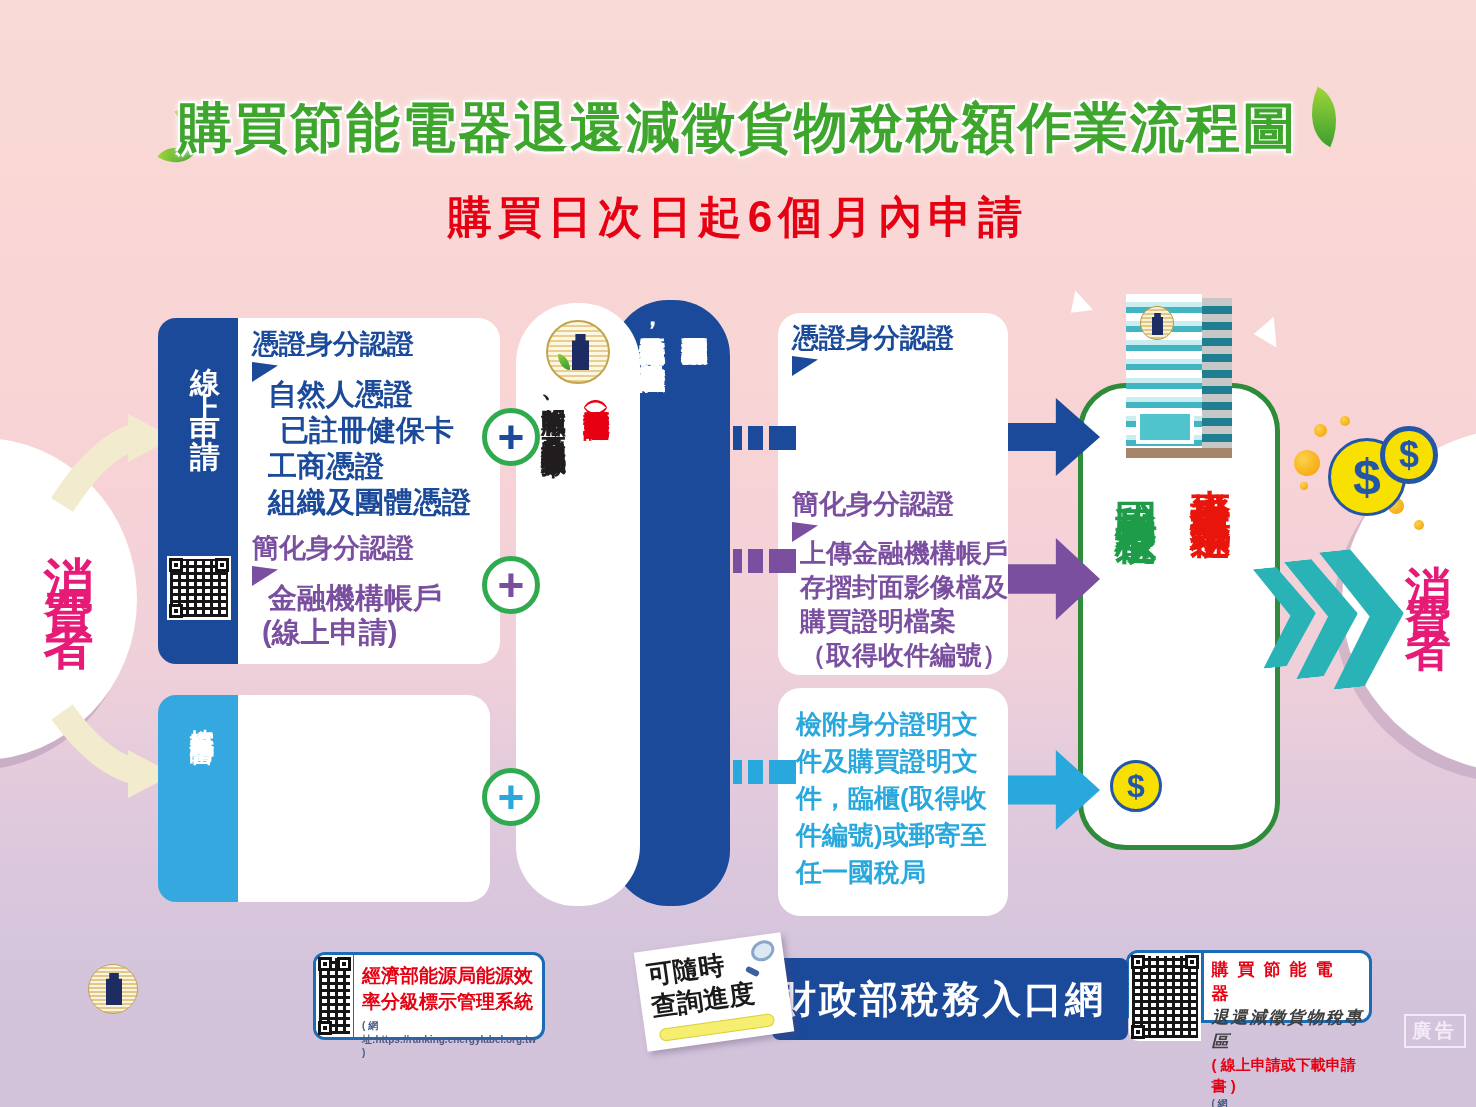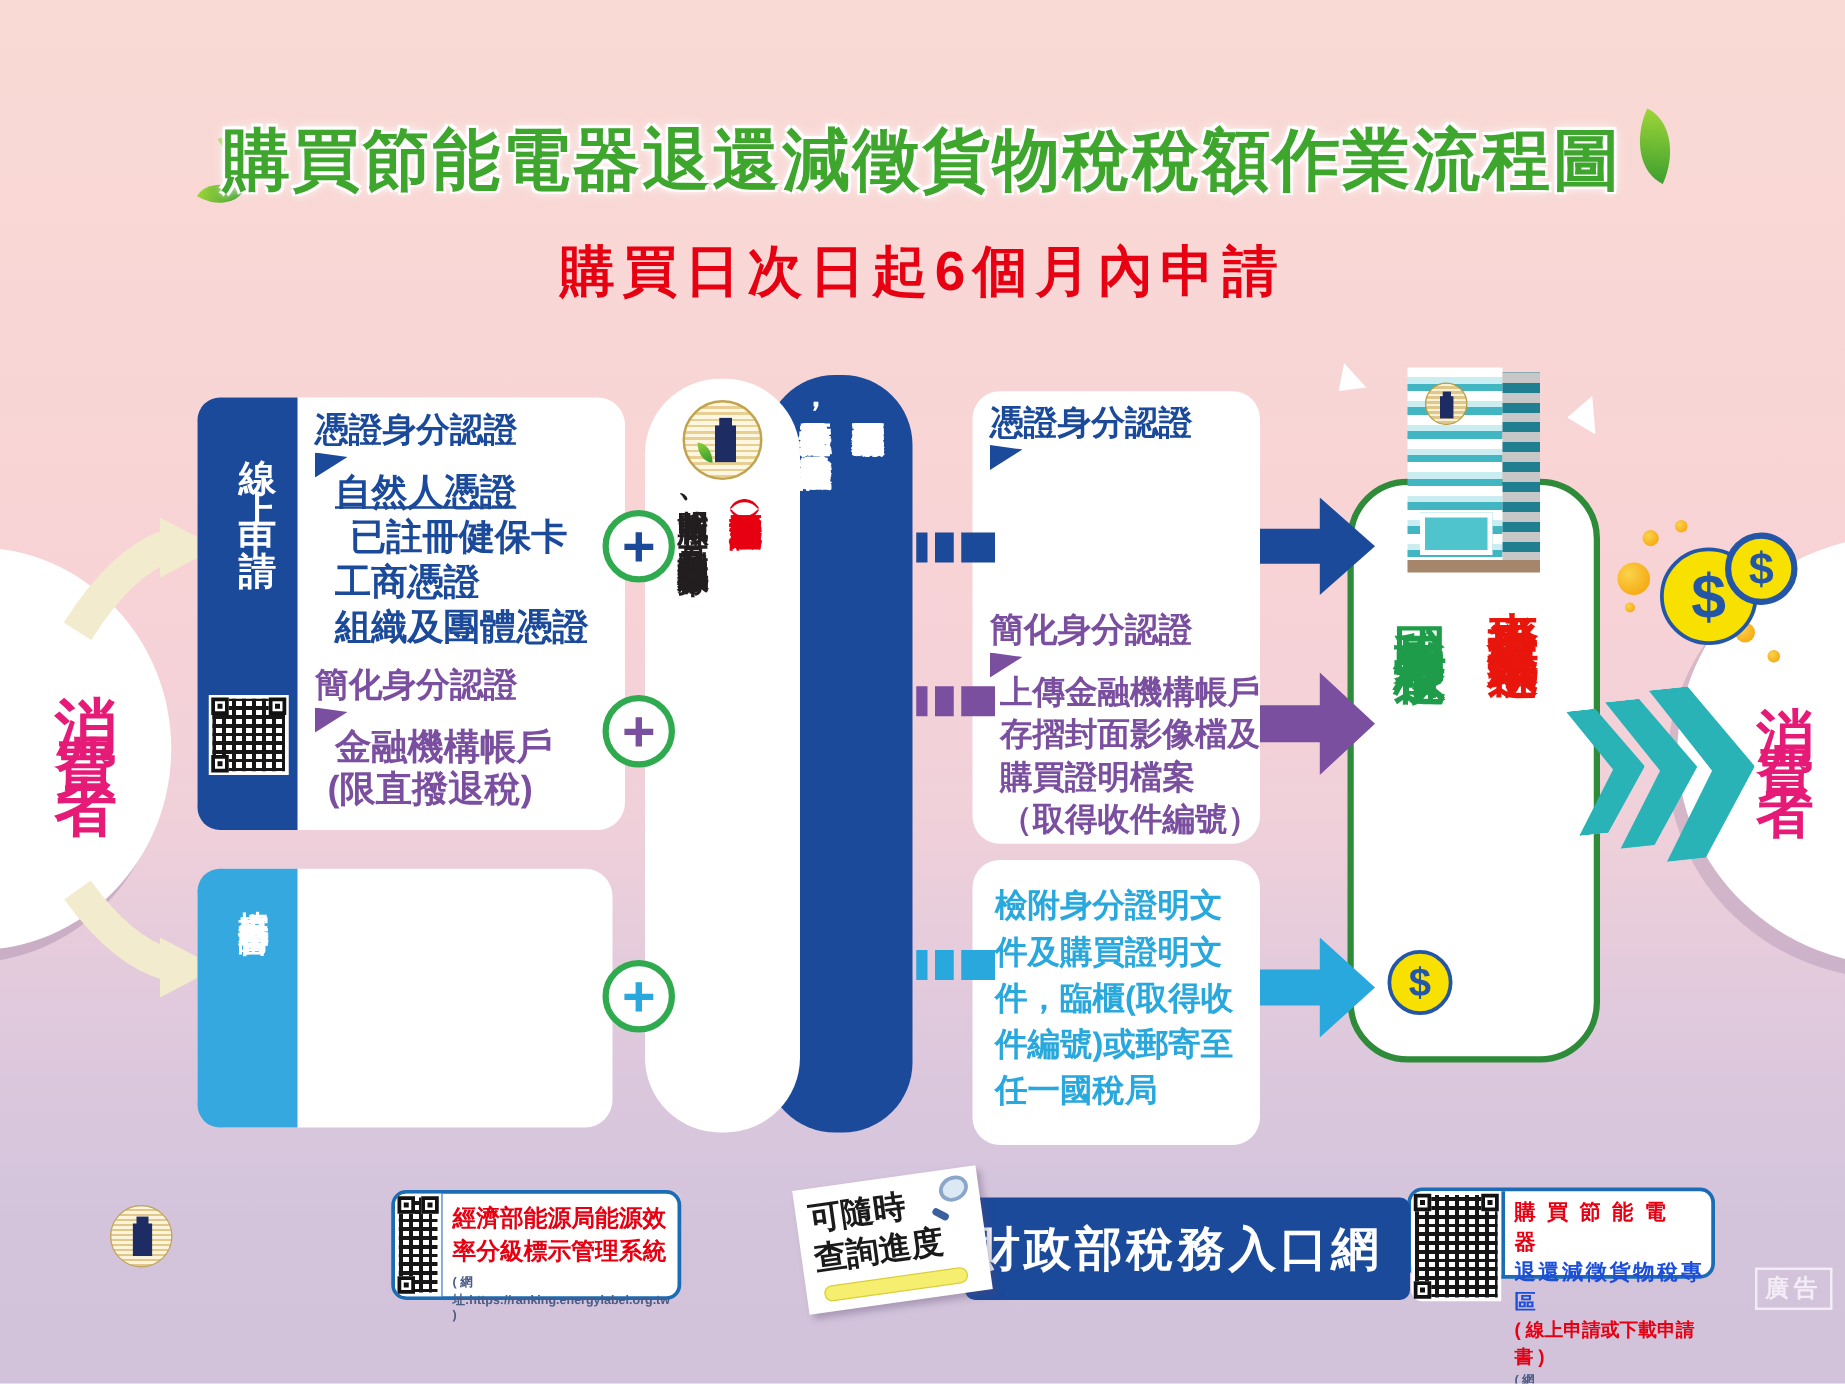--- a/index.html
+++ b/index.html
@@ -128,21 +128,21 @@
   .mag .lens { position:absolute; right:0; top:0; width:24px; height:20px; border:3px solid #8aa6c8;
     border-radius:50%; background:#dce9f5; transform:rotate(-20deg); }
   .mag .handle { position:absolute; left:2px; bottom:2px; width:14px; height:6px; background:#3c5fa0;
     border-radius:3px; transform:rotate(35deg); }
 
   .portal-bar { position:absolute; left:772px; top:958px; width:356px; height:82px; background:#1b4a9b;
     border-radius:8px; z-index:6; display:flex; align-items:center; justify-content:flex-end; padding-right:22px; }
   .portal-bar span { color:#fff; font-size:38px; font-weight:900; letter-spacing:3px; }
 
   .qr2-l1 { font-size:17px; font-weight:900; color:#e60012; letter-spacing:9px; line-height:24px; }
-  .qr2-l2 { font-size:17px; font-weight:900; color:#1d4ed8; letter-spacing:2px; line-height:24px; }
+  .qr2-l2 { font-size:17px; font-weight:900; color:#404040; letter-spacing:2px; line-height:24px;font-style:italic; }
   .qr2-l3 { font-size:15px; font-weight:900; color:#e60012; line-height:21px; }
 
   .ad { position:absolute; left:1404px; top:1014px; font-size:19px; font-weight:700; letter-spacing:4px;
     color:rgba(245,240,250,.92); border:2px solid rgba(250,247,252,.78); padding:2px 6px; }
 
   svg.overlay { position:absolute; left:0; top:0; z-index:2; pointer-events:none; }
 </style>
 </head>
 <body>
 
@@ -171,28 +171,28 @@
     <div class="label vtext">線上申請</div>
     <div class="qr" style="position:absolute; left:9px; top:238px; width:64px; height:64px;">
       <div class="pat"></div>
         <div class="f tl"></div>
         <div class="f tr"></div>
         <div class="f bl"></div>
     </div>
   </div>
   <div class="cert-head" style="left:252px; top:326px;">憑證身分認證</div>
   <div class="tri" style="left:252px; top:362px; background:#1b4a9b;"></div>
-  <div class="cert-item" style="left:268px; top:376px;text-decoration:underline;">自然人憑證</div>
+  <div class="cert-item" style="left:268px; top:376px;">自然人憑證</div>
   <div class="cert-item" style="left:268px; top:412px;margin-left:12px;">已註冊健保卡</div>
   <div class="cert-item" style="left:268px; top:448px;">工商憑證</div>
   <div class="cert-item" style="left:268px; top:484px;">組織及團體憑證</div>
   <div class="cert-head purple" style="left:252px; top:530px;">簡化身分認證</div>
   <div class="tri" style="left:252px; top:566px; background:#7b4fa0;"></div>
   <div class="cert-item purple" style="left:268px; top:580px;">金融機構帳戶</div>
-  <div class="cert-item purple" style="left:262px; top:614px;">(限直撥退稅)</div>
+  <div class="cert-item purple" style="left:262px; top:614px;">(線上申請)</div>
 
   <div class="wbox box-paper"></div>
   <div class="tab-paper">
     <div class="label vtext">填寫紙本申請書</div>
   </div>
 
   <div class="plus" style="left:482px; top:408px; color:#1b4a9b;">+</div>
   <div class="plus" style="left:482px; top:556px; color:#7b4fa0;">+</div>
   <div class="plus" style="left:482px; top:768px; color:#29a8dd;">+</div>
 

